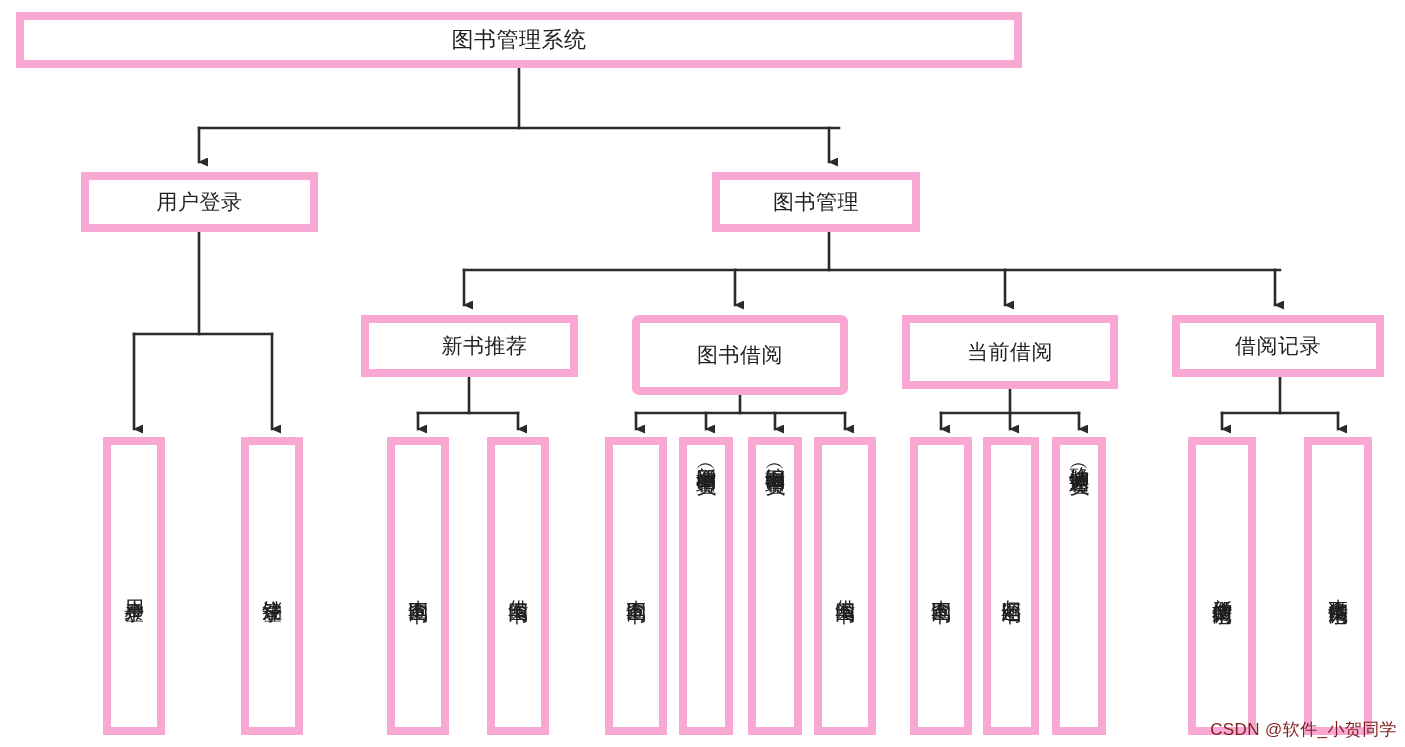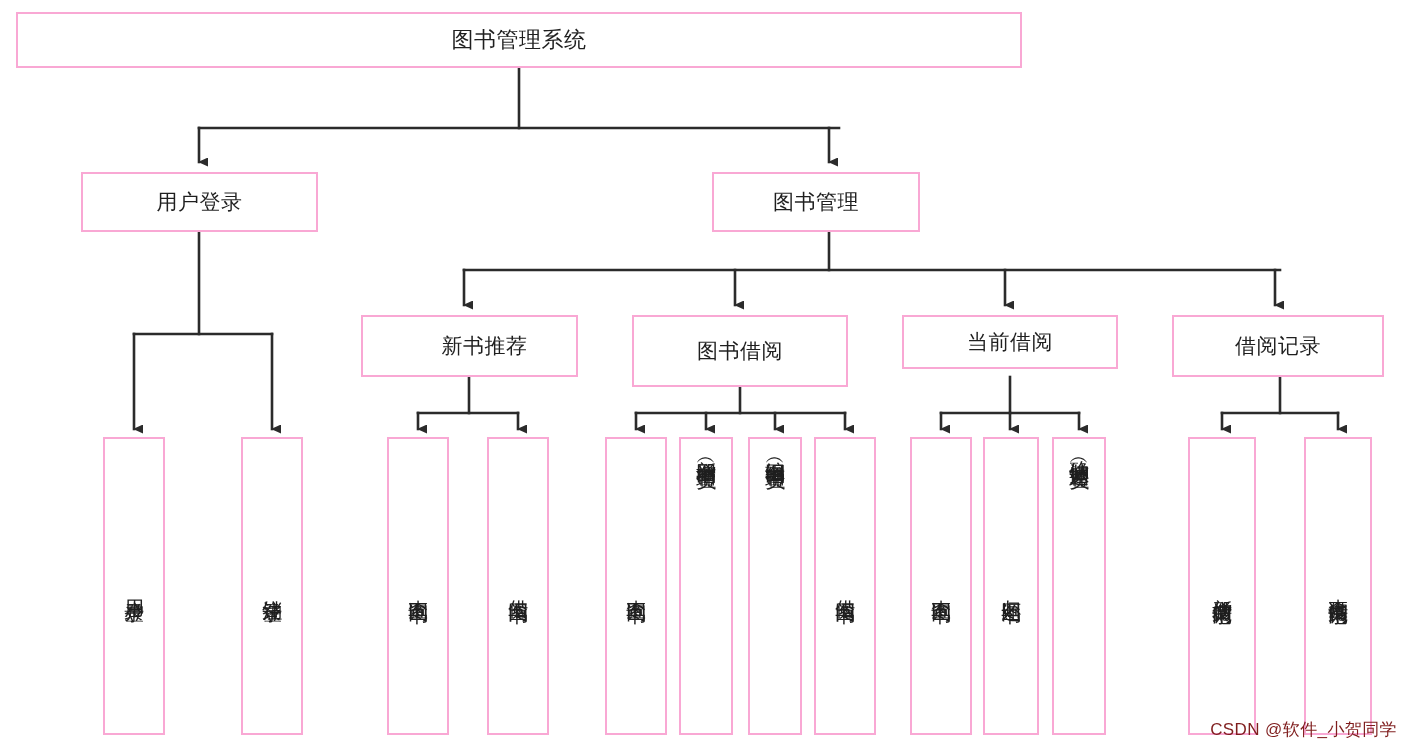--- a/index.html
+++ b/index.html
@@ -24,21 +24,21 @@
     left: 0;
     top: 0;
     width: 1405px;
     height: 747px;
     pointer-events: none;
   }
   .node {
     position: absolute;
     box-sizing: border-box;
     background: #ffffff;
-    border: 2px solid #f9a8d4;
+    border: 8px solid #f9a8d4;
     display: flex;
     align-items: center;
     justify-content: center;
     z-index: 2;
   }
   .node-label {
     display: block;
     text-align: center;
     color: #1f1f1f;
     line-height: 1.18;
@@ -142,24 +142,24 @@
   <div class="node horizontal" style="left:81px; top:172px; width:237px; height:60px;">
     <span class="node-label">用户登录</span>
   </div>
   <div class="node horizontal" style="left:712px; top:172px; width:208px; height:60px;">
     <span class="node-label">图书管理</span>
   </div>
 
   <div class="node horizontal" style="left:361px; top:315px; width:217px; height:62px;padding-left:30px;">
     <span class="node-label">新书推荐</span>
   </div>
-  <div class="node horizontal" style="left:632px; top:315px; width:216px; height:72px;">
+  <div class="node horizontal" style="left:632px; top:315px; width:216px; height:80px;border-radius:7px;">
     <span class="node-label">图书借阅</span>
   </div>
-  <div class="node horizontal" style="left:902px; top:315px; width:216px; height:54px;">
+  <div class="node horizontal" style="left:902px; top:315px; width:216px; height:74px;">
     <span class="node-label">当前借阅</span>
   </div>
   <div class="node horizontal" style="left:1172px; top:315px; width:212px; height:62px;">
     <span class="node-label">借阅记录</span>
   </div>
 
   <div class="node vertical leaf-center" style="left:103px; top:437px; width:62px; height:298px;">
     <span class="node-label">用户登录</span>
   </div>
   <div class="node vertical leaf-center" style="left:241px; top:437px; width:62px; height:298px;">

